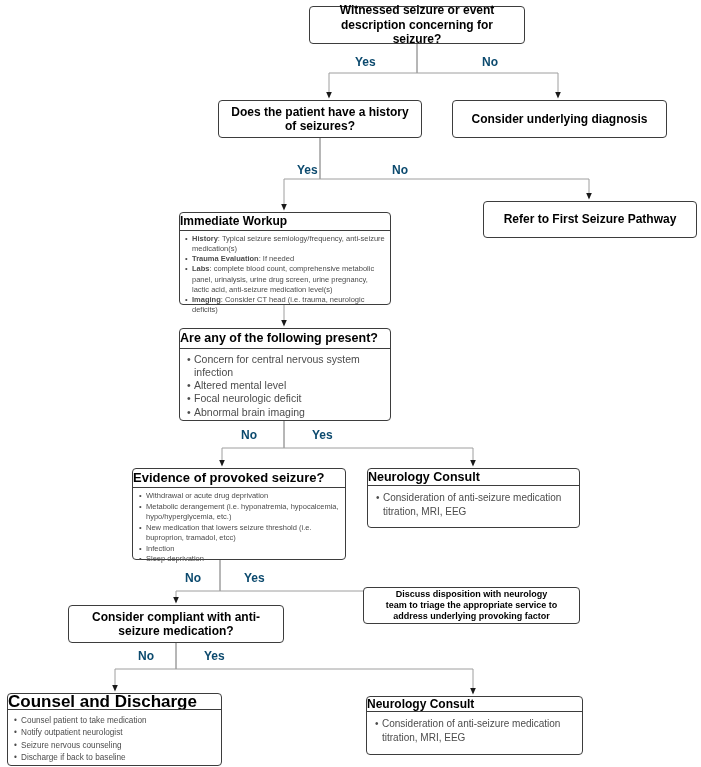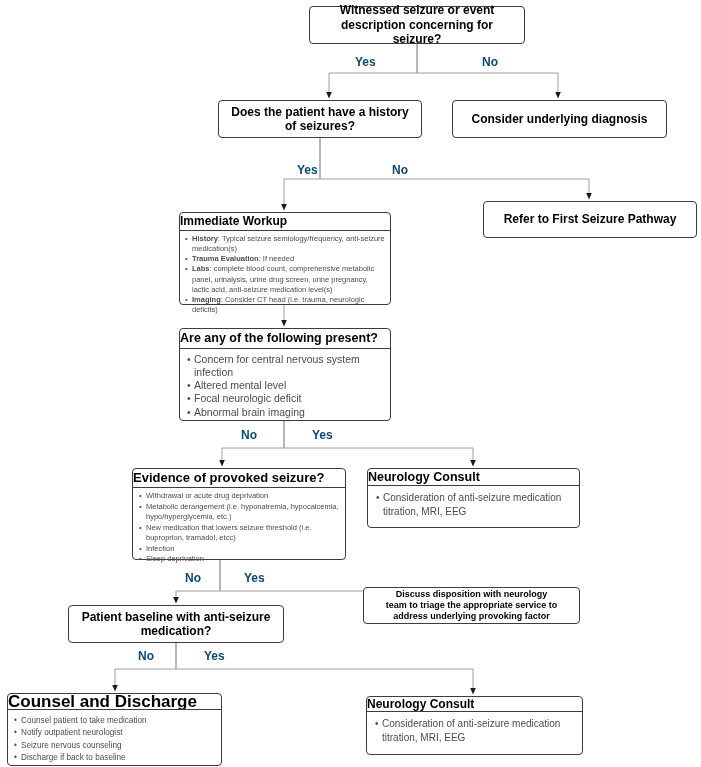--- a/index.html
+++ b/index.html
@@ -146,21 +146,21 @@
 
   <div class="node plain" id="node-consider">
     <span>Consider underlying diagnosis</span>
   </div>
 
   <div class="node plain" id="node-refer">
     <span>Refer to First Seizure Pathway</span>
   </div>
 
   <div class="node plain" id="node-compliant">
-    <span>Patient baseline with anti-seizure medication?</span>
+    <span>Consider compliant with anti-seizure medication?</span>
   </div>
 
   <div class="node plain" id="node-discuss">
     <span>Discuss disposition with neurology team to triage the appropriate service to address underlying provoking factor</span>
   </div>
 
   <div class="node sectioned" id="node-immediate">
     <div class="hdr">Immediate Workup</div>
     <div class="body">
       <ul class="bullets">

